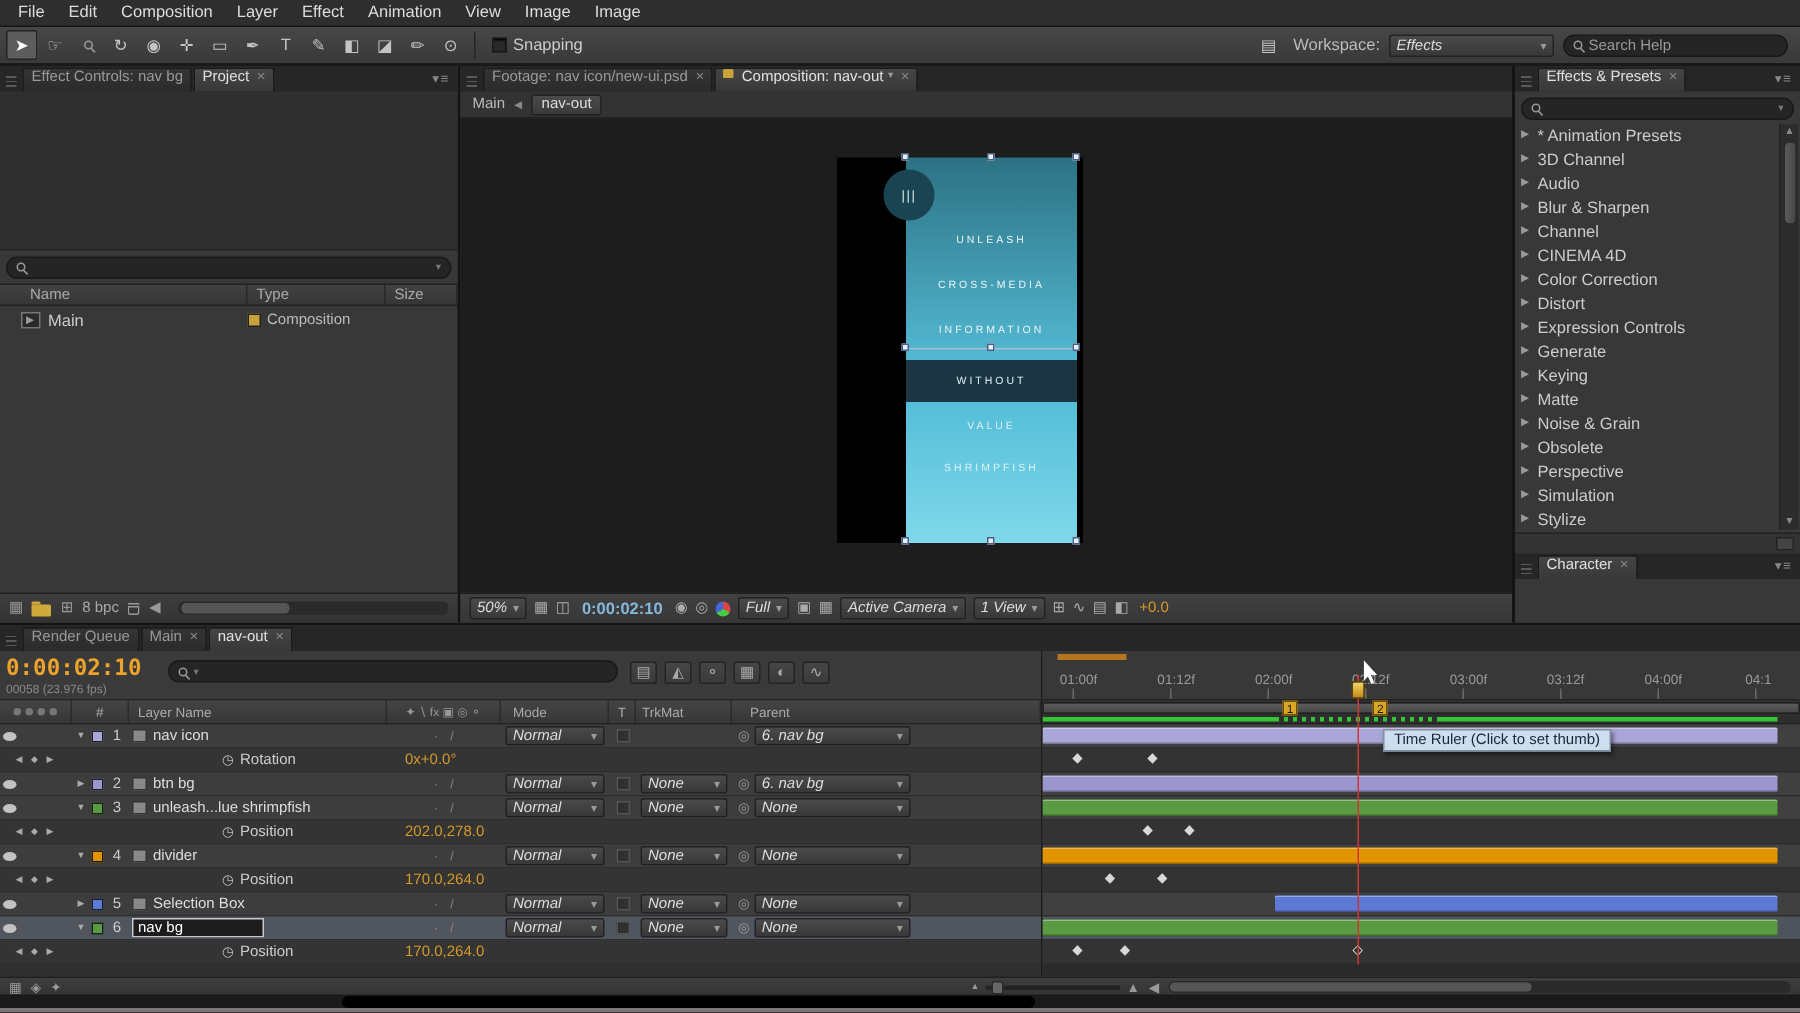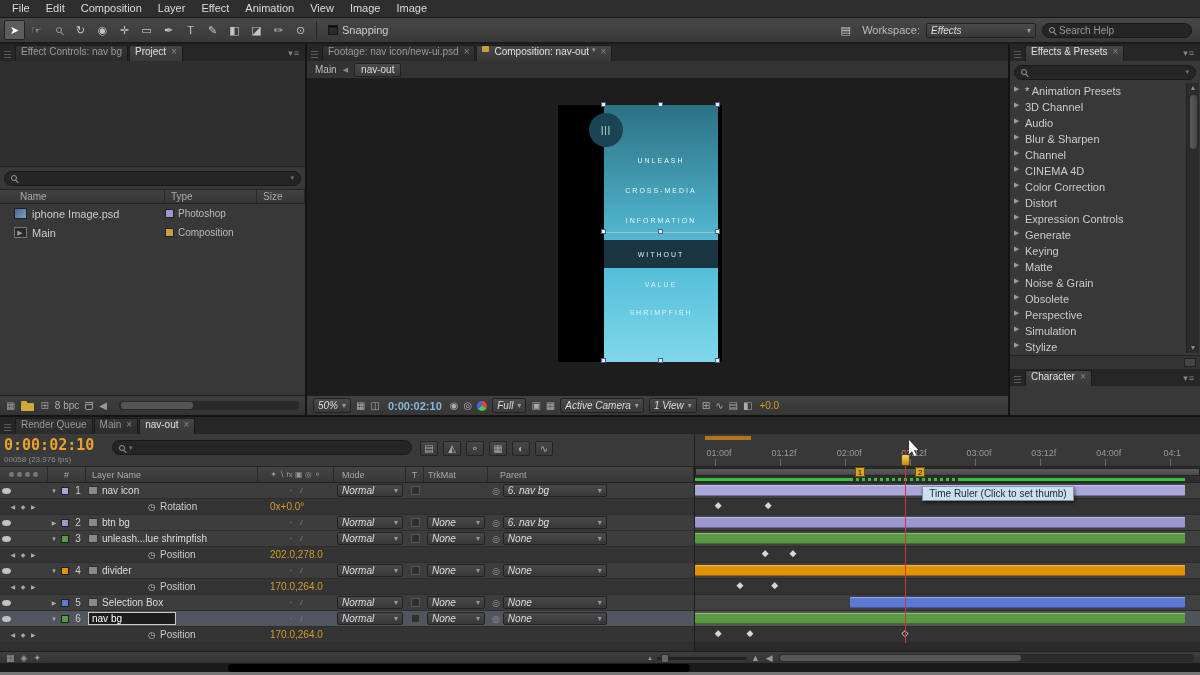--- a/index.html
+++ b/index.html
@@ -264,29 +264,20 @@
       </div>
       <div class="pcols">
         <span class="c-name">Name</span>
         <span class="c-type">Type</span>
         <span class="c-size">Size</span>
       </div>
       <div id="project-rows">
           <div class="prow">
     <span class="ptwirl"></span>
     <span class="picon">
-              <span class="psdic"></span>
-            </span>
-    <span class="pname">iphone Image.psd</span>
-    <span class="ptype"><span class="chip" style="background:#9b97d4"></span>Photoshop</span>
-    <span class="psize"></span>
-  </div>
-          <div class="prow">
-    <span class="ptwirl"></span>
-    <span class="picon">
               <span class="compic">▶</span>
             </span>
     <span class="pname">Main</span>
     <span class="ptype"><span class="chip" style="background:#c9a13b"></span>Composition</span>
     <span class="psize"></span>
   </div>
         </div>
       <div class="pfill"></div>
       <div class="pfooter">
         <span class="pf-icon">▦</span>

